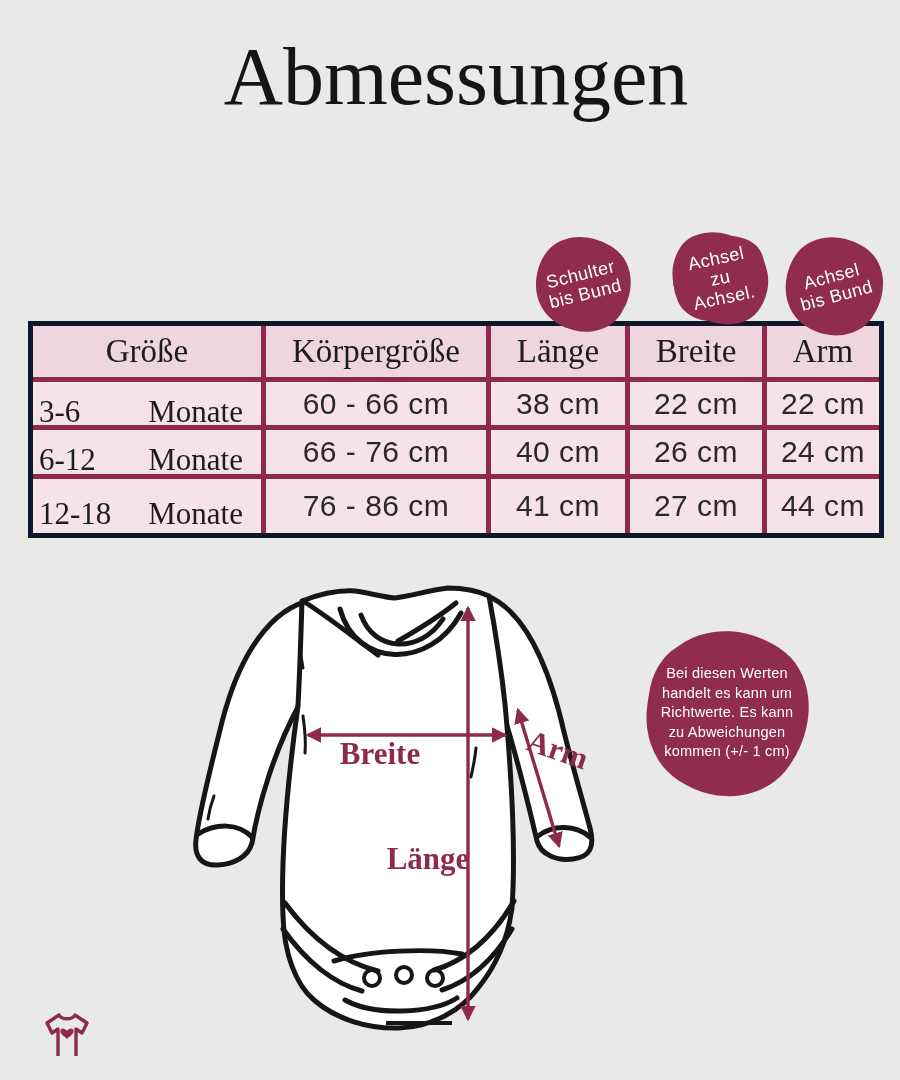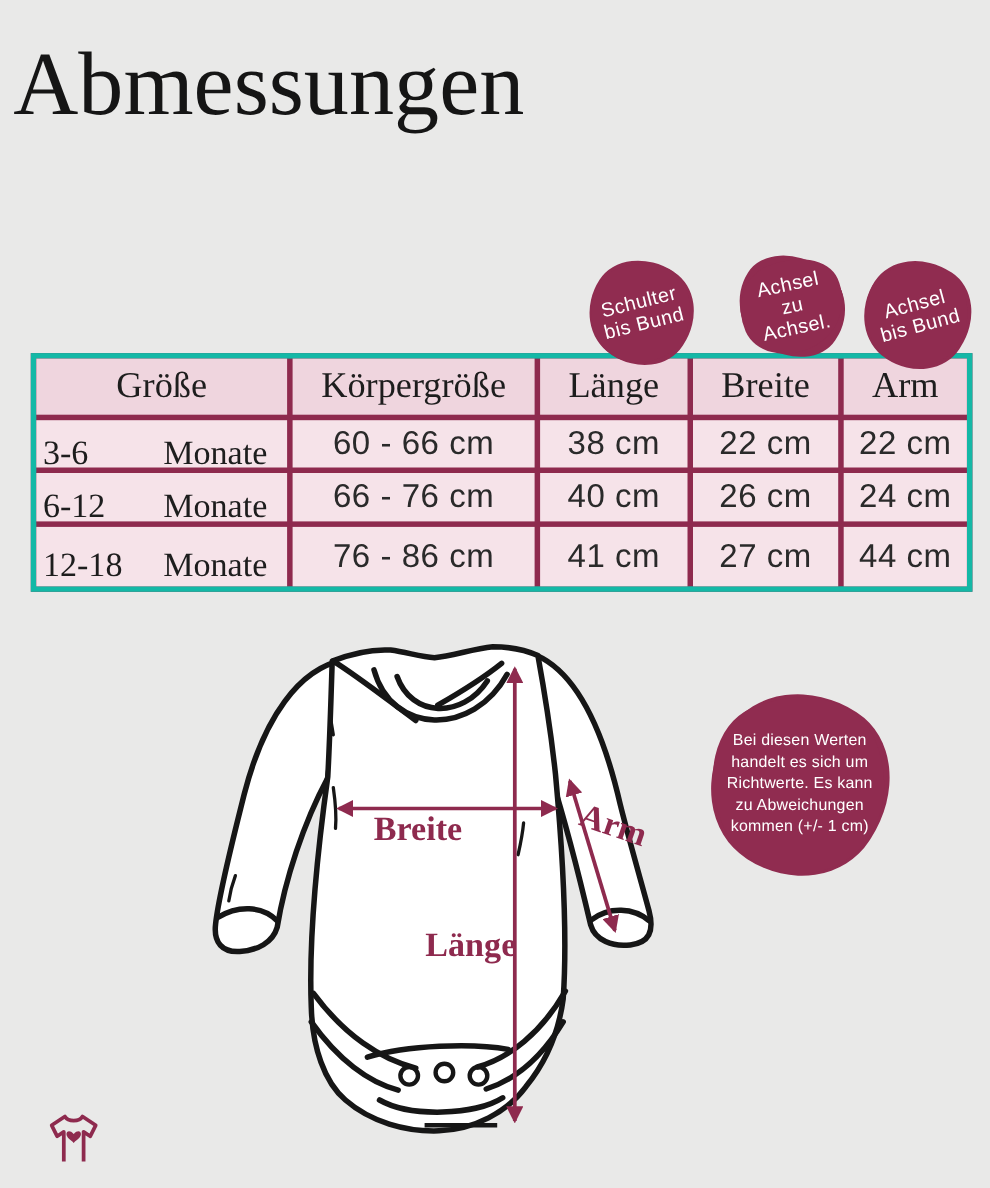--- a/index.html
+++ b/index.html
@@ -4,21 +4,21 @@
 <style>
   html,body{margin:0;padding:0;}
   .stage{
     position:relative; width:900px; height:1080px; overflow:hidden;
     background:#e9e9e8;
     font-family:"Liberation Sans", sans-serif;
   }
   
   .title{
     position:absolute; left:12px; right:0; top:36px;
-    text-align:left; margin:0;
+    text-align:center; margin:0;
     font-family:"Liberation Serif", serif; font-weight:500;
     font-size:82px; line-height:1.0; color:#151515; letter-spacing:0px;
   }
   .subtitle{
     position:absolute; left:0; right:0; top:132px;
     text-align:center; margin:0;
     font-family:"Liberation Sans", sans-serif; font-weight:300;
     font-size:45px; line-height:1.1; color:#1c1c1c; letter-spacing:1px;
   }
   
@@ -48,21 +48,21 @@
   #badge-2{ left:673px; top:237px; width:94px;  height:82px; }
   #badge-2 .blob-inner{ transform:rotate(-12deg); }
   #badge-3{ left:788px; top:240px; width:92px;  height:92px; }
   #badge-3 .blob-inner{ transform:rotate(-15deg); }
   
   .size-table{
     position:absolute; left:28px; top:321px; width:846px; height:207px;
     display:grid;
     grid-template-columns:228px 220px 134px 132px 1fr;
     grid-template-rows:51px 43px 44px 1fr;
-    gap:5px; border:5px solid #14b8a6; background:#8e2a4e;
+    gap:5px; border:5px solid #0f172a; background:#8e2a4e;
     z-index:2;
   }
   .cell{
     display:flex; align-items:center; justify-content:center;
     color:#1d1d1d; white-space:nowrap;
   }
   .cell.head{
     background:#efd5de;
     font-family:"Liberation Serif", serif; font-size:33px; font-weight:500;
   }
@@ -199,21 +199,21 @@
       <line x1="518" y1="710" x2="559" y2="846" marker-start="url(#ah)" marker-end="url(#ah)"></line>
     </g>
     <text class="measure-label" x="380" y="764" text-anchor="middle">Breite</text>
     <text class="measure-label" x="428" y="869" text-anchor="middle">Länge</text>
     <text class="measure-label" x="557" y="760" text-anchor="middle" transform="rotate(19 557 752)">Arm</text>
   </svg>
 
   <div class="blob" id="note-blob">
     <div class="blob-inner">
       <span>Bei diesen Werten</span>
-      <span>handelt es sich um</span>
+      <span>handelt es kann um</span>
       <span>Richtwerte. Es kann</span>
       <span>zu Abweichungen</span>
       <span>kommen (+/- 1 cm)</span>
     </div>
   </div>
 
   <svg class="brand-logo" width="46" height="46" viewBox="0 0 46 46">
     <path d="M 14 44 L 14 17 L 8 21 L 3 11 L 15 3 C 18 8 28 8 31 3 L 43 11 L 38 21 L 32 17 L 32 44" fill="none" stroke="#8e2a4e" stroke-width="3.4" stroke-linejoin="round"></path>
     <path d="M 23 27 C 19.8 23.8 16.4 22.2 16.4 19 C 16.4 16.2 19.6 15.2 23 18.8 C 26.4 15.2 29.6 16.2 29.6 19 C 29.6 22.2 26.2 23.8 23 27 Z" fill="#8e2a4e"></path>
   </svg>

